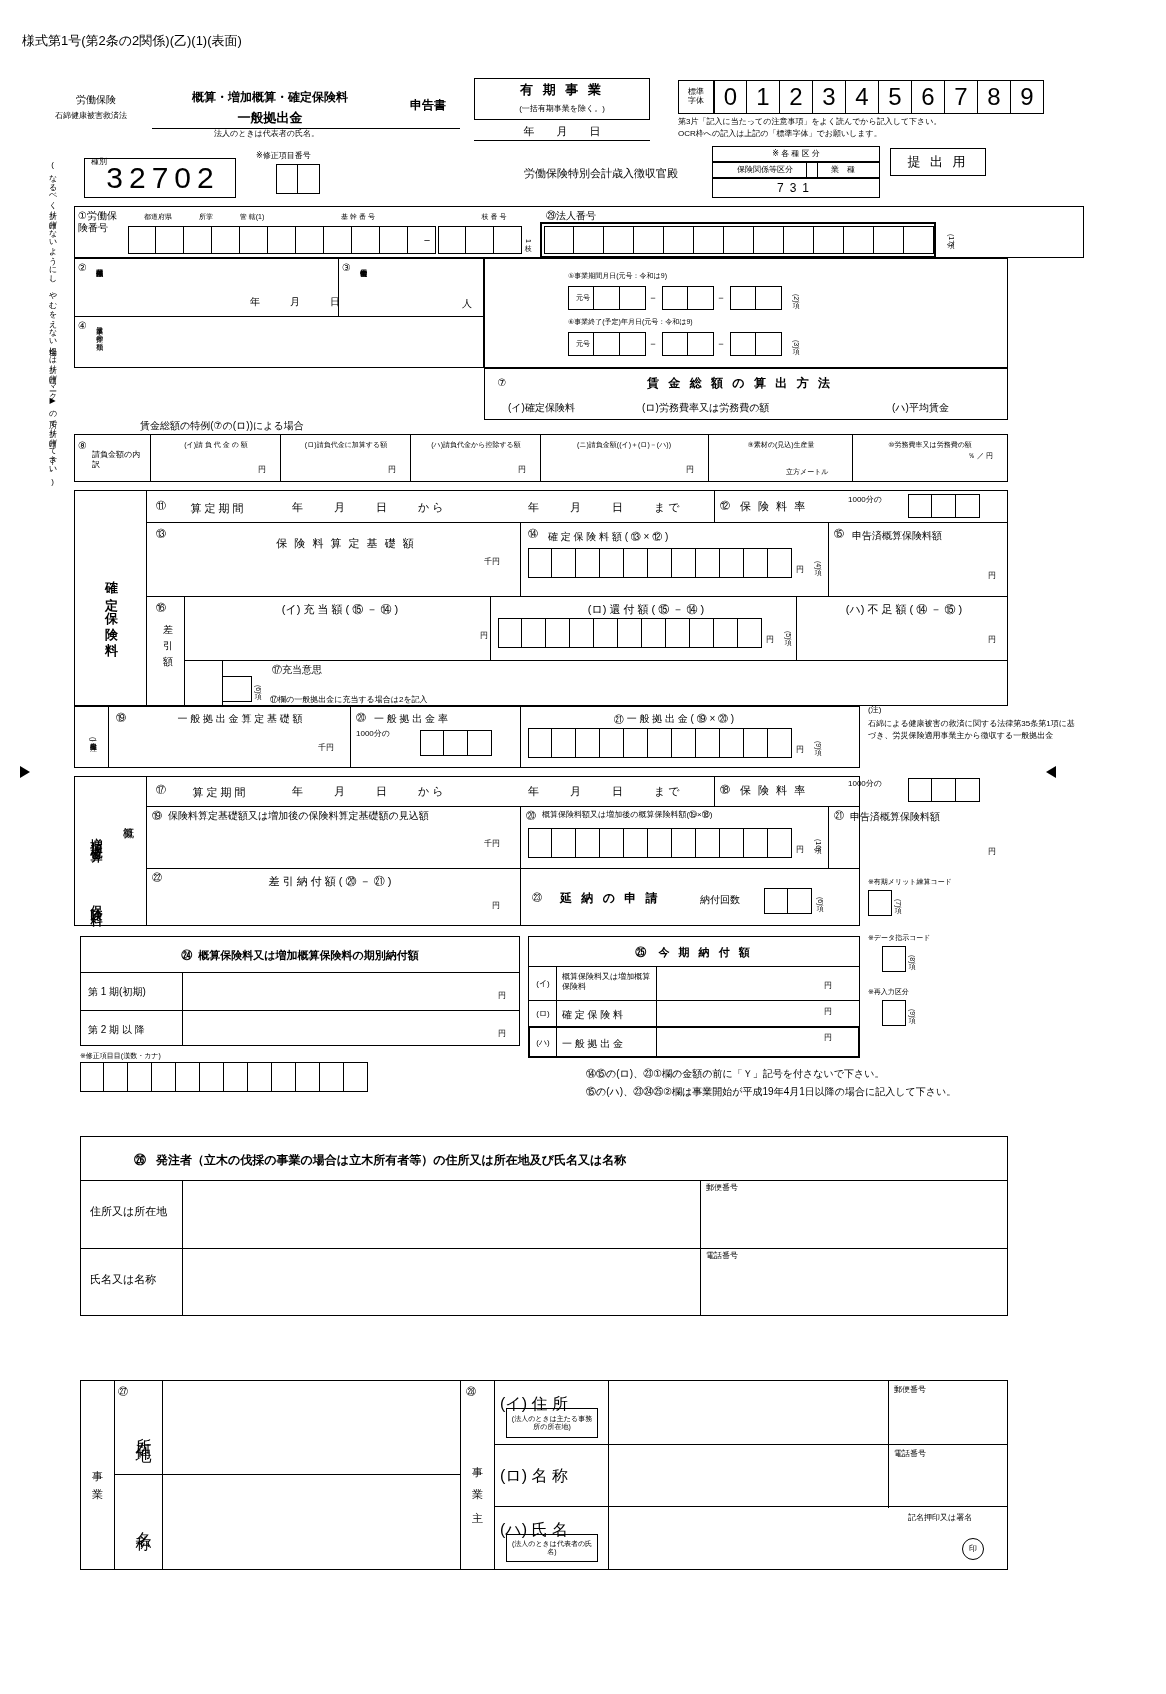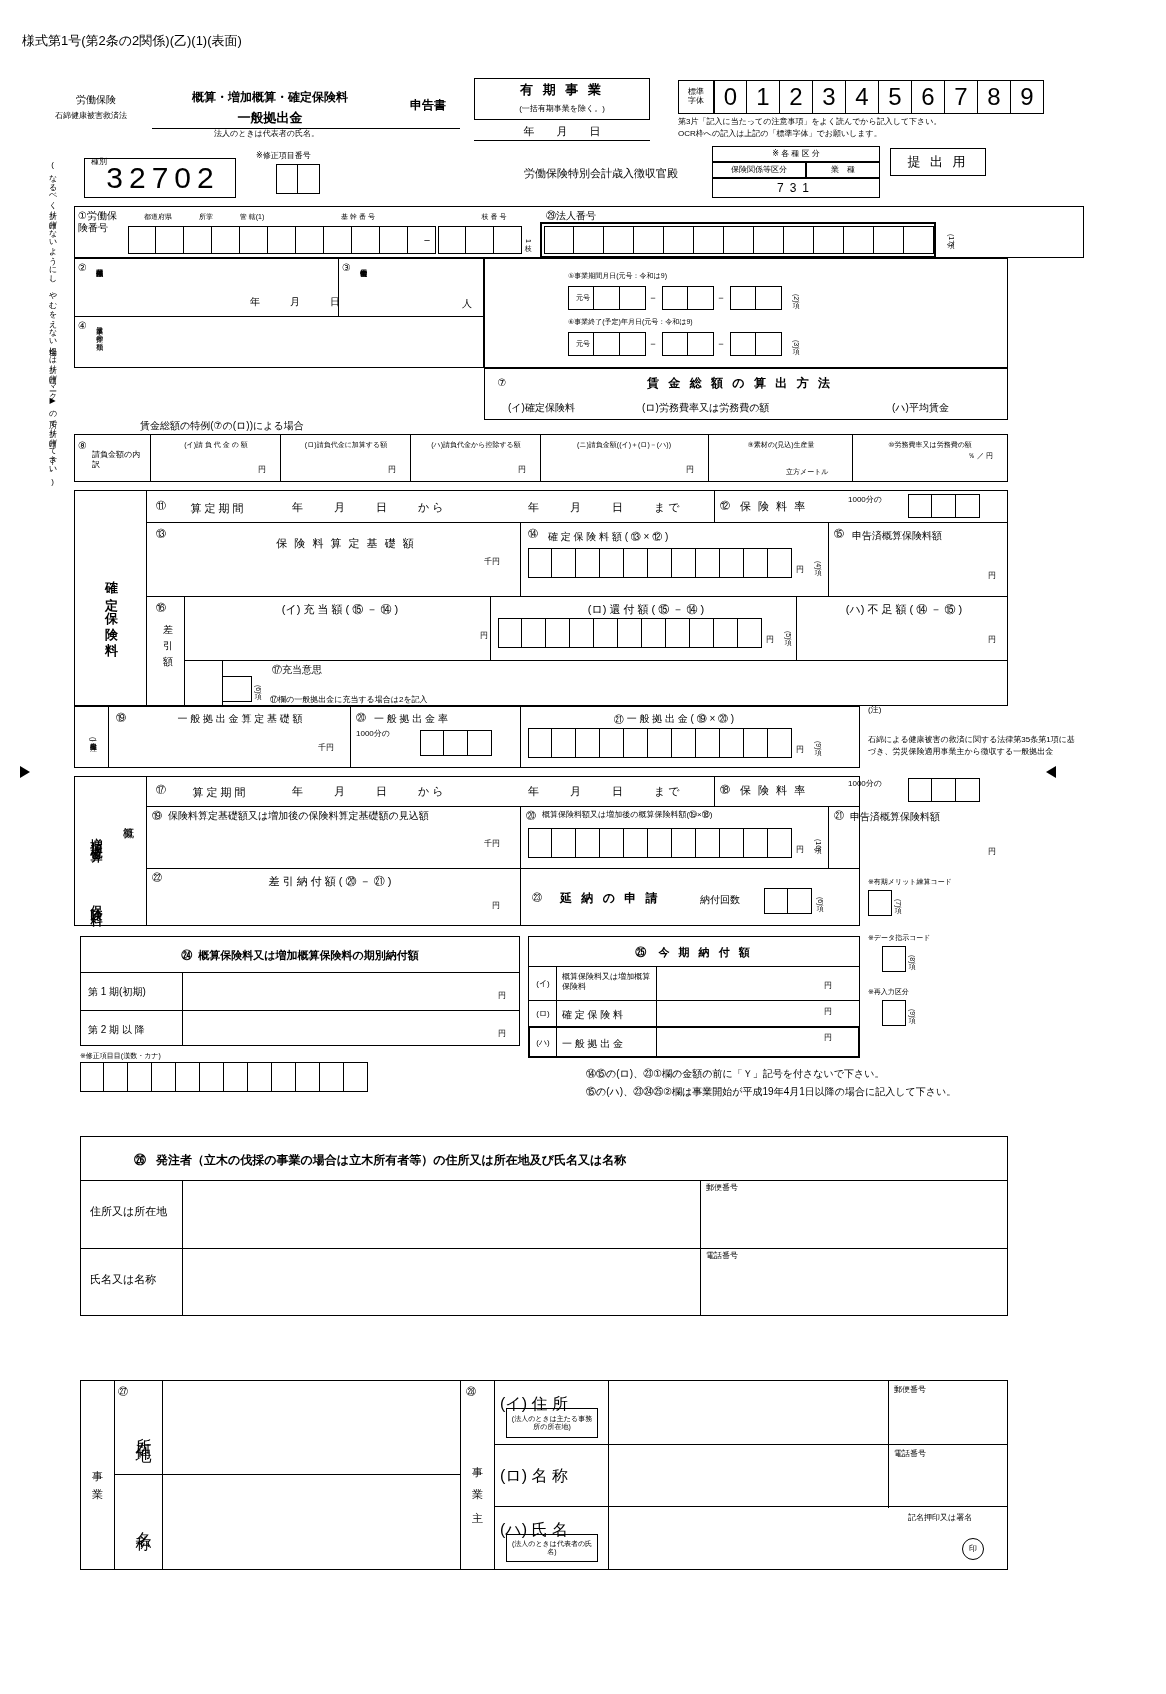--- a/index.html
+++ b/index.html
@@ -74,21 +74,21 @@
 
   <div class="abs t8" style="left:256px;top:152px;">※修正項目番号</div>
   <div class="abs cells" style="left:276px;top:164px;">
     <div class="cell" style="width:22px;height:30px;"></div>
     <div class="cell" style="width:22px;height:30px;"></div>
   </div>
 
   <div class="abs t11" style="left:524px;top:166px;">労働保険特別会計歳入徴収官殿</div>
 
   <div class="abs bd t8 ctr" style="left:712px;top:146px;width:168px;height:16px;">※ 各 種 区 分</div>
-  <div class="abs bd t8 ctr" style="left:712px;top:162px;width:94px;height:16px;">保険関係等区分</div>
+  <div class="abs bd t8 ctr" style="left:712px;top:162px;width:106px;height:16px;">保険関係等区分</div>
   <div class="abs bd t8 ctr" style="left:806px;top:162px;width:74px;height:16px;">業　種</div>
   <div class="abs bd t12 ctr" style="left:712px;top:178px;width:168px;height:20px;letter-spacing:6px;">731</div>
 
   <div class="abs bd t13 ctr" style="left:890px;top:148px;width:96px;height:28px;letter-spacing:3px;">提 出 用</div>
 
   <div class="abs bd" style="left:74px;top:206px;width:1010px;height:52px;"></div>
   <div class="abs t9" style="left:78px;top:210px;width:48px;line-height:1.2;">①労働保険番号</div>
 
   <div class="abs cells t7" style="left:128px;top:210px;">
     <div class="cell ctr" style="width:60px;height:14px;border:none;">都道府県</div>
@@ -330,21 +330,21 @@
     <div class="cell" style="width:24px;height:30px;"></div>
     <div class="cell" style="width:24px;height:30px;"></div>
     <div class="cell" style="width:24px;height:30px;"></div>
     <div class="cell" style="width:24px;height:30px;"></div>
     <div class="cell" style="width:24px;height:30px;"></div>
   </div>
   <div class="abs t8" style="left:796px;top:746px;">円</div>
   <div class="abs t7 ctr" style="left:812px;top:730px;width:12px;height:30px;writing-mode:vertical-rl;">(項9)</div>
 
   <div class="abs t8" style="left:868px;top:706px;">(注)</div>
-  <div class="abs t8" style="left:868px;top:734px;width:210px;line-height:1.5;">石綿による健康被害の救済に関する法律第35条第1項に基づき、労災保険適用事業主から徴収する一般拠出金</div>
+  <div class="abs t8" style="left:868px;top:718px;width:210px;line-height:1.5;">石綿による健康被害の救済に関する法律第35条第1項に基づき、労災保険適用事業主から徴収する一般拠出金</div>
 
   <div class="abs bd" style="left:74px;top:776px;width:786px;height:150px;"></div>
   <div class="abs" style="left:146px;top:776px;width:0;height:150px;border-left:1px solid #000;"></div>
   <div class="abs t12 b ctr" style="left:82px;top:790px;width:28px;height:92px;writing-mode:vertical-rl;letter-spacing:4px;">増加概算</div>
   <div class="abs t12 b ctr" style="left:82px;top:880px;width:28px;height:44px;writing-mode:vertical-rl;letter-spacing:4px;">保険料</div>
   <div class="abs t10 ctr" style="left:116px;top:796px;width:24px;height:46px;writing-mode:vertical-rl;font-size:11px;">概算</div>
 
   <div class="abs" style="left:146px;top:806px;width:714px;height:0;border-top:1px solid #000;"></div>
   <div class="abs t9" style="left:156px;top:784px;">⑰</div>
   <div class="abs t11 ctr" style="left:174px;top:782px;width:90px;height:20px;">算 定 期 間</div>

